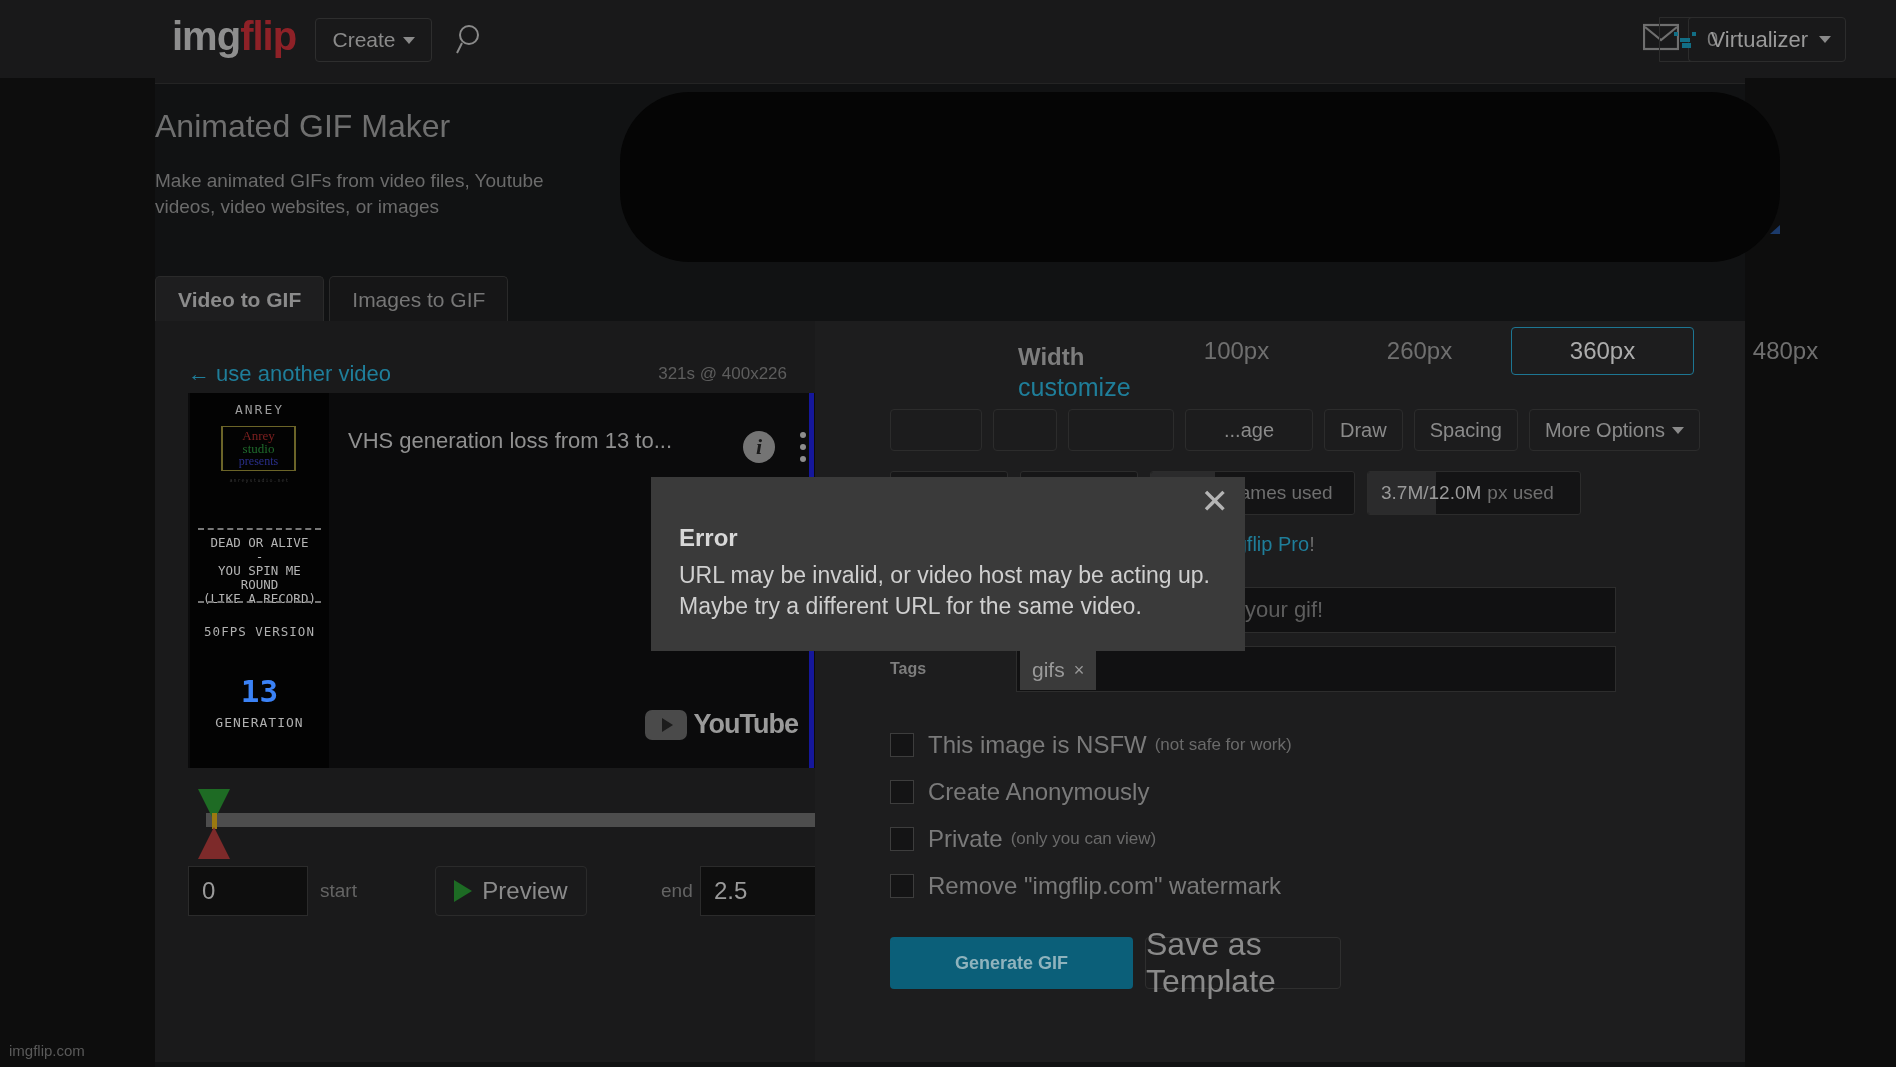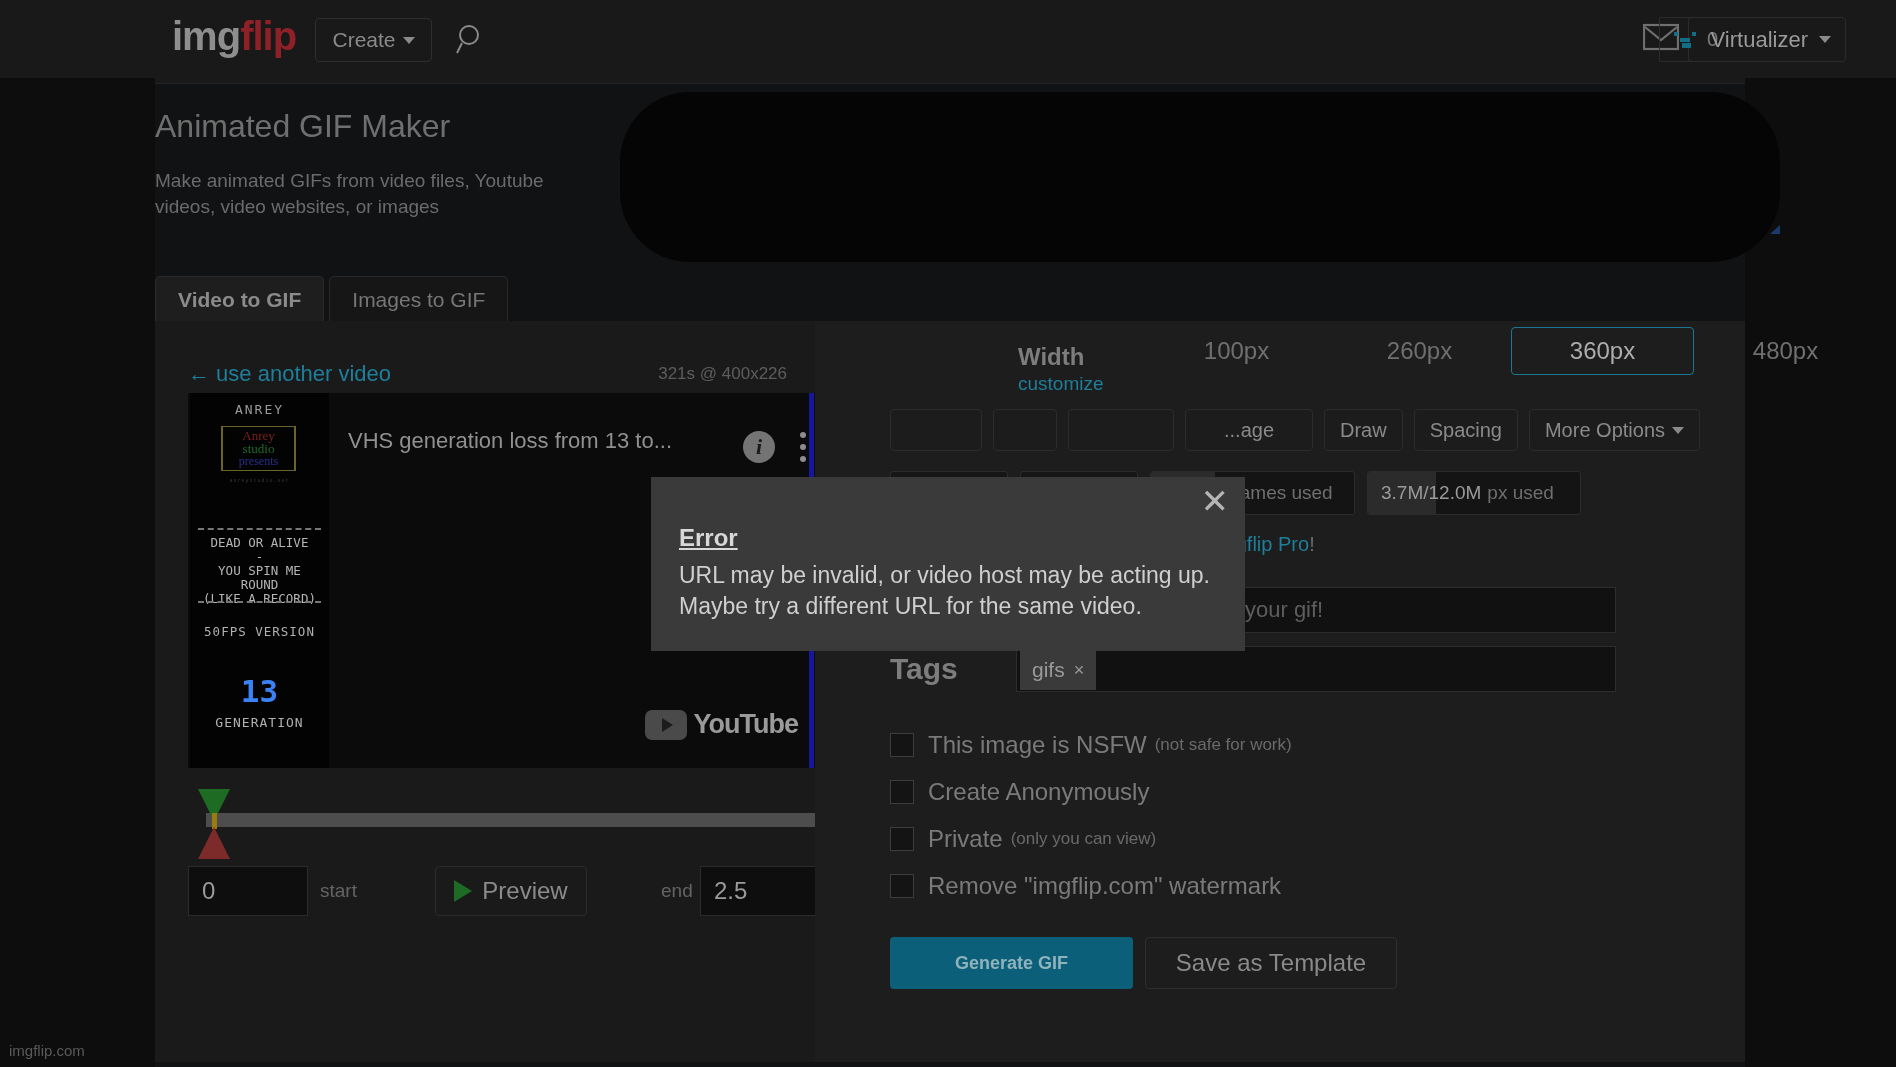--- a/index.html
+++ b/index.html
@@ -184,21 +184,21 @@
   .play-tri { width:0;height:0;border-left:18px solid #1d6b24;border-top:11px solid transparent;border-bottom:11px solid transparent; }
   .lbl-end { position:absolute; left: 473px; top: 14px; font-size:19px; color:#646464; }
   .in-end {
     position:absolute; left: 512px; top:0; width:120px; height:50px;
     background:#0e0e0e; border:1px solid #2b2b2b; color:#9a9a9a;
     font-size:24px; padding-left:13px; line-height:48px;
   }
 
   
   .w-label { position:absolute; left: 203px; top: 22px; font-size:24px; font-weight:bold; color:#7d7d7d;}
-  .w-custom { position:absolute; left: 203px; top: 52px; font-size:19px; color:#1f7e9a;}
+  .w-custom { position:absolute; left: 203px; top: 52px; font-size:25px; color:#1f7e9a;}
   .w-opts { position:absolute; left: 330px; top: 6px; display:flex; gap: 0; }
   .w-opt {
     width: 183px; height: 48px;
     display:flex;align-items:center;justify-content:center;
     font-size:24px; color:#6f6f6f; border-radius:4px; border:1px solid transparent;
   }
   .w-opt.sel { border:1px solid #1d7693; color:#acacac; }
 
   .toolbar { position:absolute; left: 75px; top: 88px; display:flex; gap: 11px; }
   .tb-btn {
@@ -216,21 +216,21 @@
   }
   .meter .fill { position:absolute; left:0; top:0; bottom:0; background:#2b2b2c; }
   .meter span { position:relative; padding-left:13px; }
   .meter .val { color:#9a9a9a; }
   .meter .unit { color:#6f6f6f; padding-left:6px; }
 
   .pro-line { position:absolute; left: 75px; top: 212px; font-size:20px; color:#6b6b6b; }
   .pro-line a { color:#1f7e9a; text-decoration:none; }
 
   .frow { position:absolute; display:flex; align-items:center; }
-  .frow .flabel { width: 126px; font-size:30px; font-weight:bold; color:#7d7d7d; }
+  .frow .flabel { width: 126px; font-size:16px; font-weight:bold; color:#7d7d7d; }
   .finput {
     width: 600px; height: 46px; background:#111112; border:1px solid #2d2d2d;
     color:#5d5d5d; font-size:22px; line-height:44px; padding-left:14px;
   }
   .tags-box { width: 600px; height:46px; background:#111112; border:1px solid #2d2d2d; position:relative;padding-left:26px;}
   .tag-chip {
     position:absolute; left: 3px; top: 3px; height: 40px; padding: 0 12px;
     background: #3a3a3a; color:#9a9a9a; font-size:21px;
     display:flex; align-items:center; gap:9px;
   }
@@ -242,36 +242,36 @@
   .ctext { font-size:24px; color:#7a7a7a; }
   .chint { font-size:17px; color:#6a6a6a; padding-left:8px; }
 
   .actions { position:absolute; left: 75px; top: 616px; display:flex; gap: 12px; }
   .gen-btn {
     width: 243px; height: 52px; background:#0b5f79; border-radius:4px;
     display:flex;align-items:center;justify-content:center;
     color:#8fb3bd; font-size:18px; font-weight:bold;
   }
   .tmpl-btn {
-    width: 252px; height: 52px; border:1px solid #2f2f2f; border-radius:4px;
+    width: 196px; height: 52px; border:1px solid #2f2f2f; border-radius:4px;
     display:flex;align-items:center;justify-content:center;
-    color:#8a8a8a; font-size:24px;
+    color:#8a8a8a; font-size:32px;
   }
 
   
   .modal {
     position: absolute; left: 651px; top: 477px;
     width: 594px; height: 174px;
     background: #3a3a3a;
   }
   .modal-close {
     position:absolute; right: 16px; top: 7px;
     font-size: 34px; color:#b5b5b5; line-height:1; font-family:"Liberation Sans",sans-serif;
   }
-  .modal-title { position:absolute; left: 28px; top: 47px; font-size:24px; font-weight:bold; color:#d8d8d8;text-decoration:underline;}
+  .modal-title { position:absolute; left: 28px; top: 47px; font-size:24px; font-weight:bold; color:#d8d8d8;}
   .modal-body { position:absolute; left: 28px; top: 83px; width: 540px; font-size:23px; color:#cfcfcf; line-height:1.33;}
 
   
   .side-strip { position:absolute; left:0; top:78px; width:155px; bottom:0; background:#0d0d0d; }
   .right-strip { position:absolute; right:0; top:78px; width:151px; bottom:0; background:#0d0d0d; }
   .wm { position:absolute; left: 9px; bottom: 8px; font-size:15px; color:#5a5a5a; }
 </style>
 </head>
 <body>
 

